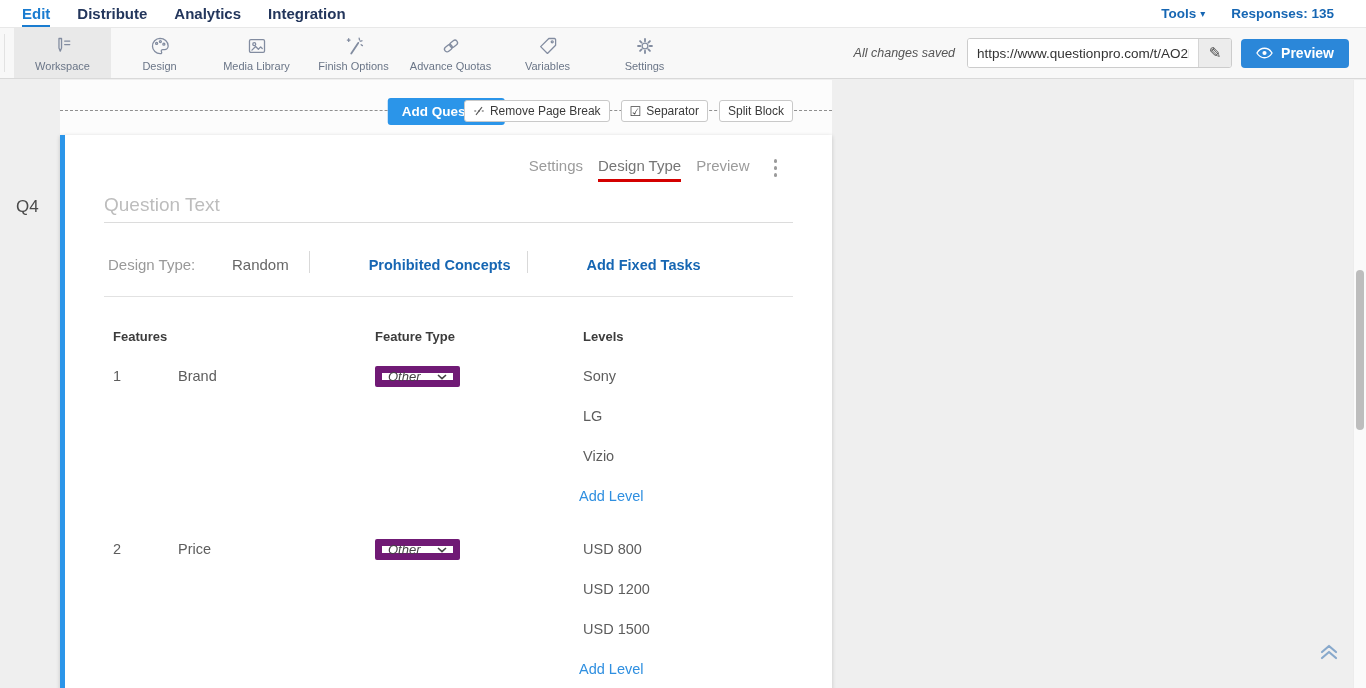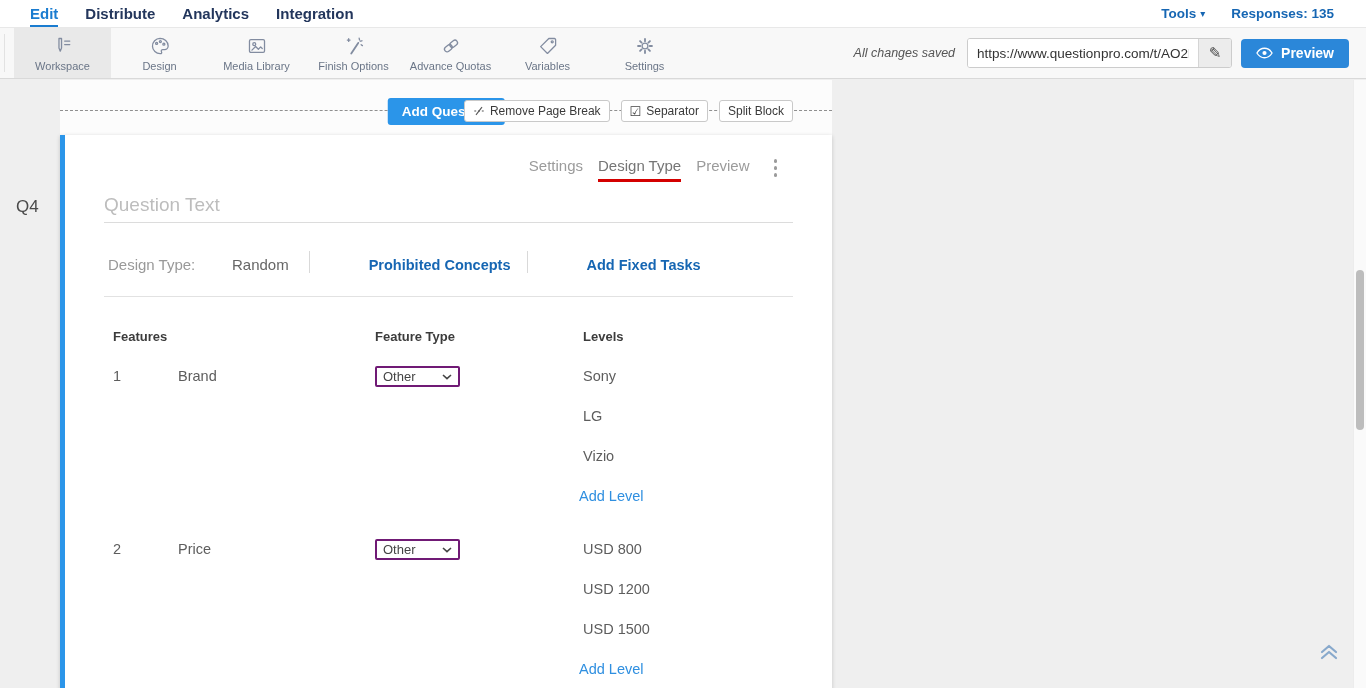--- a/index.html
+++ b/index.html
@@ -5,21 +5,21 @@
   * { box-sizing: border-box; margin: 0; padding: 0; }
   html,body { width:1366px; height:688px; overflow:hidden; }
   body {
     font-family:"Liberation Sans","DejaVu Sans",sans-serif;
     background:#efefef; position:relative; color:#444;
   }
 
   
   .topnav { height:28px; background:#fff; border-bottom:1px solid #e8e8e8;
     display:flex; align-items:center; justify-content:space-between; }
-  .nav-left { display:flex; align-items:center; gap:27px; padding-left:6px; height:100%;margin-left:24px; }
+  .nav-left { display:flex; align-items:center; gap:27px; padding-left:22px; height:100%; }
   .nav-item { font-size:15px; font-weight:700; color:#23365c; cursor:pointer;
     height:100%; display:flex; align-items:center; border-bottom:2px solid transparent; padding-top:2px; }
   .nav-item.active { color:#1a7cd0; border-bottom-color:#1a7cd0; }
   .nav-right { display:flex; align-items:center; gap:26px; padding-right:32px;
     font-size:13.5px; font-weight:700; color:#1666b3; }
   .tools-dd { cursor:pointer; display:flex; align-items:center; gap:4px; }
   .caret { font-size:10px; }
   .responses { cursor:pointer; }
 
   
@@ -91,22 +91,22 @@
   .ftable { margin-top:32px; }
   .thead, .frow { display:grid; grid-template-columns:74px 197px 208px auto; align-items:start; }
   .thead { font-size:13px; font-weight:700; color:#3c3c3c; }
   .th-features { grid-column:1 / 3; padding-left:9px; }
   .frow { font-size:14.5px; color:#5d5d5d; }
   .frow.r1 { margin-top:24px; }
   .frow.r2 { margin-top:37px; }
   .c-num { padding-left:9px; }
   .c-name { cursor:pointer; }
   .sel { display:inline-flex; align-items:center; justify-content:space-between; width:85px;
-    height:21px; border:2px solid #701a75; border-radius:2px; background:#fff; font-size:13px;
-    color:#444; padding:0 6px; cursor:pointer; margin-top:-2px; }
+    height:21px; border:7px solid #701a75; border-radius:2px; background:#fff; font-size:13px;
+    color:#444; padding:0 6px; cursor:pointer; margin-top:-2px;font-style:italic; }
   .level { height:40px; cursor:pointer; }
   .add-level { display:inline-block; color:#2f8fe0; font-size:14.5px; cursor:pointer; margin-left:-4px; }
 
   
   .scroll-track { position:absolute; right:0; top:80px; bottom:0; width:13px;
     background:#fafafa; border-left:1px solid #ececec; }
   .scroll-thumb { position:absolute; right:2px; top:270px; width:8px; height:160px;
     background:#bdbdbd; border-radius:4px; cursor:pointer; }
   .scroll-top-btn { position:absolute; left:1316px; top:637px; width:26px; height:26px;
     cursor:pointer; display:flex; align-items:center; justify-content:center; }

